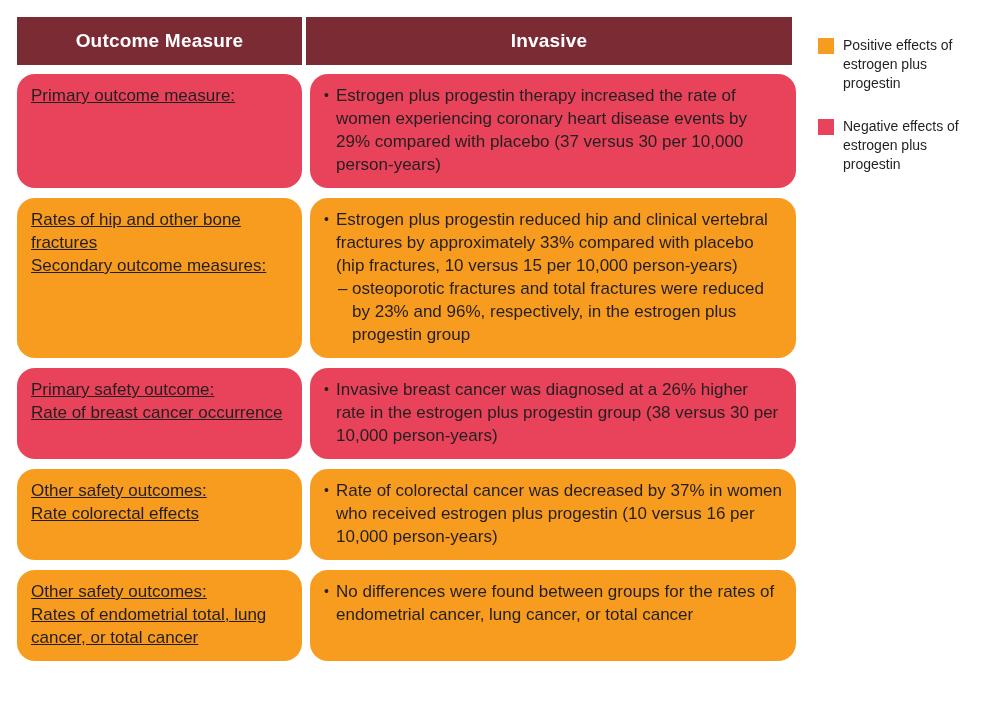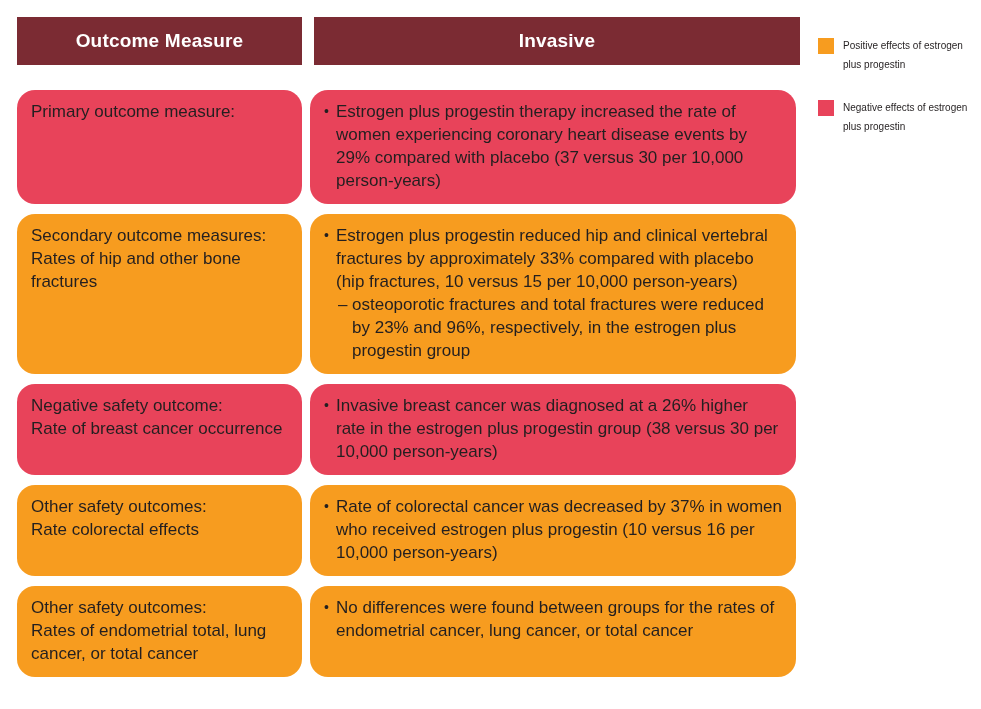--- a/index.html
+++ b/index.html
@@ -17,22 +17,22 @@
   }
   .table {
     position: absolute;
     left: 17px;
     top: 17px;
     width: 779px;
   }
   .header-row {
     display: grid;
     grid-template-columns: 285px 486px;
-    column-gap: 12px;
-    margin-bottom: 25px;
+    column-gap: 4px;
+    margin-bottom: 9px;
     text-align: center;
   }
   .header-cell {
     height: 48px;
     background: var(--maroon, #7B2B33);
     color: var(--header-text, #ffffff);
     font-weight: bold;
     font-size: 19px;
     display: flex;
     align-items: center;
@@ -51,21 +51,21 @@
   }
   .cell {
     border-radius: 18px;
     padding: 10px 14px 12px 14px;
     font-size: 17px;
     line-height: 23px;
     color: var(--text, #231F20);
   }
   .row.positive .cell { background: var(--positive, #F79C1F); }
   .row.negative .cell { background: var(--negative, #E8435A); }
-  .outcome-line { display: block; }
+  .outcome-line { display: block; text-decoration: underline; }
   .result-item { display: flex; align-items: flex-start; }
   .result-item .marker {
     flex: 0 0 auto;
     width: 12px;
   }
   .result-item.level-1 .marker { font-size: 14px; }
   .result-item.level-2 { padding-left: 14px; }
   .result-item.level-2 .marker { width: 14px; }
   .result-text { flex: 1 1 auto; }
   .legend {
@@ -74,21 +74,21 @@
     top: 36px;
     width: 158px;
     display: flex;
     flex-direction: column;
     gap: 24px;
   }
   .legend-item {
     display: flex;
     align-items: flex-start;
     gap: 9px;
-    font-size: 10px;
+    font-size: 14px;
     line-height: 19px;
     color: var(--text, #231F20);
   }
   .legend-swatch {
     flex: 0 0 auto;
     width: 16px;
     height: 16px;
     margin-top: 2px;
   }
   .legend-label {
@@ -113,38 +113,38 @@
     <div class="cell results-cell">
             <div class="result-item level-1">
               <span class="marker">•</span>
               <span class="result-text">Estrogen plus progestin therapy increased the rate of women experiencing coronary heart disease events by 29% compared with placebo (37 versus 30 per 10,000 person-years)</span>
             </div>
           </div>
   </div>
 
   <div class="row positive">
     <div class="cell outcome-cell">
+            <div class="outcome-line">Rates of hip and other bone fractures</div>
             <div class="outcome-line">Secondary outcome measures:</div>
-            <div class="outcome-line">Rates of hip and other bone fractures</div>
           </div>
     <div class="cell results-cell">
             <div class="result-item level-1">
               <span class="marker">•</span>
               <span class="result-text">Estrogen plus progestin reduced hip and clinical vertebral fractures by approximately 33% compared with placebo (hip fractures, 10 versus 15 per 10,000 person-years)</span>
             </div>
             <div class="result-item level-2">
               <span class="marker">–</span>
               <span class="result-text">osteoporotic fractures and total fractures were reduced by 23% and 96%, respectively, in the estrogen plus progestin group</span>
             </div>
           </div>
   </div>
 
   <div class="row negative">
     <div class="cell outcome-cell">
-            <div class="outcome-line">Negative safety outcome:</div>
+            <div class="outcome-line">Primary safety outcome:</div>
             <div class="outcome-line">Rate of breast cancer occurrence</div>
           </div>
     <div class="cell results-cell">
             <div class="result-item level-1">
               <span class="marker">•</span>
               <span class="result-text">Invasive breast cancer was diagnosed at a 26% higher rate in the estrogen plus progestin group (38 versus 30 per 10,000 person-years)</span>
             </div>
           </div>
   </div>
 

